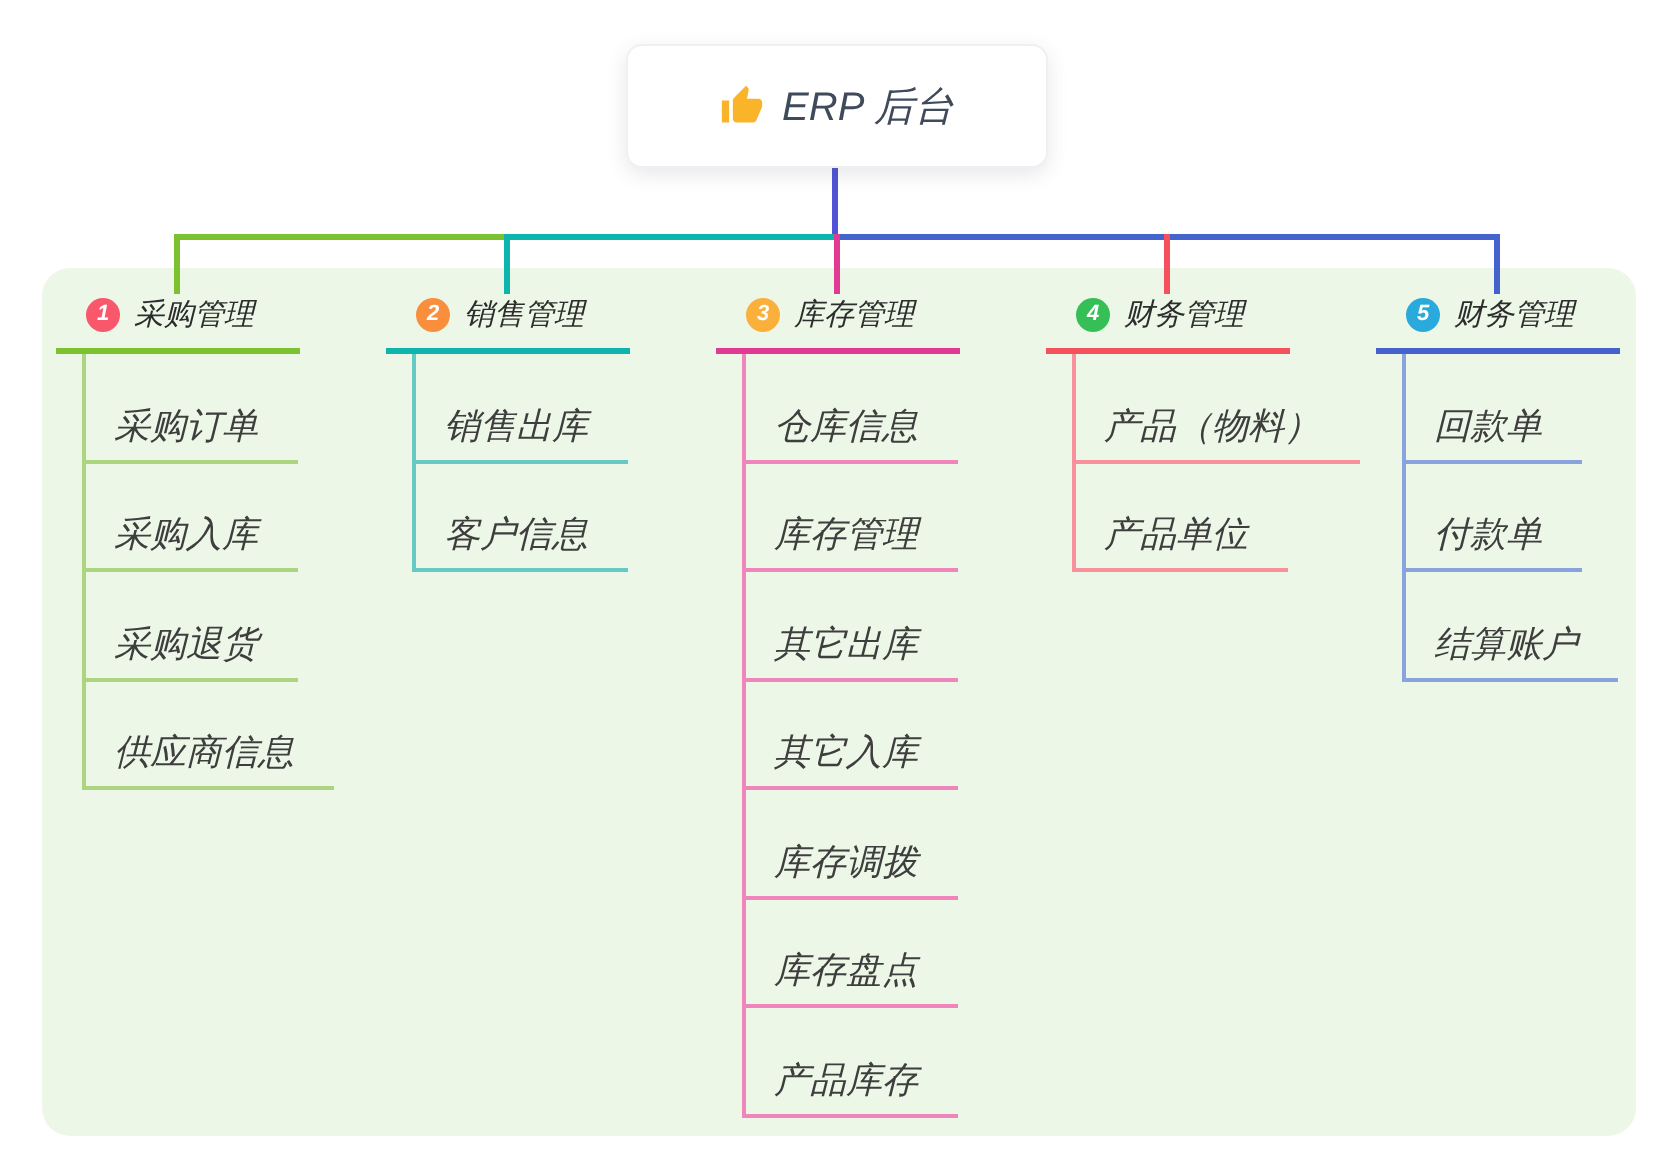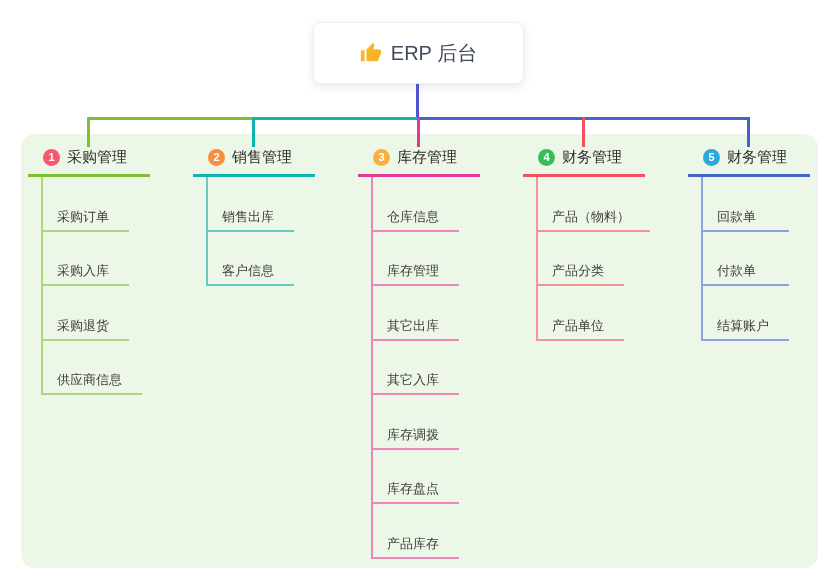--- a/index.html
+++ b/index.html
@@ -1,18 +1,18 @@
 <!DOCTYPE html>
 <html><head>
 <meta charset="utf-8">
 <title>ERP 后台</title>
 <style>
   html,body{margin:0;padding:0;background:#ffffff;}
   body{font-family:"Liberation Sans","DejaVu Sans",sans-serif;}
-  .canvas{position:relative;width:839px;height:588px;background:#ffffff;overflow:hidden;}
+  .canvas{position:relative;width:839px;height:588px;background:#ffffff;overflow:hidden;font-style:italic;}
 
   
   .panel{position:absolute;left:21px;top:134px;width:797px;height:434px;
          border-radius:14px;background:var(--c,#edf7e7);}
 
   
   .root-card{position:absolute;left:313px;top:22px;width:209px;height:60px;
              background:#ffffff;border:1px solid #f0f0f0;border-radius:8px;
              box-shadow:0 3px 10px rgba(60,70,90,.13);
              display:flex;align-items:center;justify-content:center;gap:9px;
@@ -29,21 +29,21 @@
                  padding:0 0 7px 15px;box-sizing:border-box;
                  border-bottom:3px solid var(--c);
                  font-size:15px;color:#2d2d2d;font-weight:500;height:29px;}
   .badge{flex:0 0 auto;width:17px;height:17px;border-radius:50%;
          background:var(--badge,#999);color:#fff;font-size:11px;font-weight:bold;
          display:flex;align-items:center;justify-content:center;line-height:1;}
   .children{margin-left:13px;border-left:2px solid var(--light);}
   .child{height:54.5px;display:flex;align-items:flex-end;}
   .child-label{display:inline-block;border-bottom:2px solid var(--light);
                padding:0 20px 5px 14px;min-width:52px;white-space:nowrap;
-               font-size:13px;color:#3e3e3e;line-height:1.2;}
+               font-size:18px;color:#3e3e3e;line-height:1.2;}
 </style>
 </head>
 <body>
 
 <div class="canvas">
 
   <div class="panel" style="--c: #edf7e7;"></div>
 
   <div class="v-line" style="left: 416px; top: 82px; height: 36px; --c: #5154d4;"></div>
 
@@ -135,23 +135,20 @@
   <div class="branch" style="left: 523px; --c: #f5505e; --light: #f9919c; --badge: #36bf56;">
     <div class="branch-header">
       <span class="badge">4</span>
       <span>财务管理</span>
     </div>
     <div class="children">
       <div class="child">
           <span class="child-label">产品（物料）</span>
         </div>
       <div class="child">
-          <span class="child-label">产品分类</span>
-        </div>
-      <div class="child">
           <span class="child-label">产品单位</span>
         </div>
     </div>
   </div>
 
   <div class="branch" style="left: 688px; --c: #4463cd; --light: #89a3dd; --badge: #29a9dc;">
     <div class="branch-header">
       <span class="badge">5</span>
       <span>财务管理</span>
     </div>

